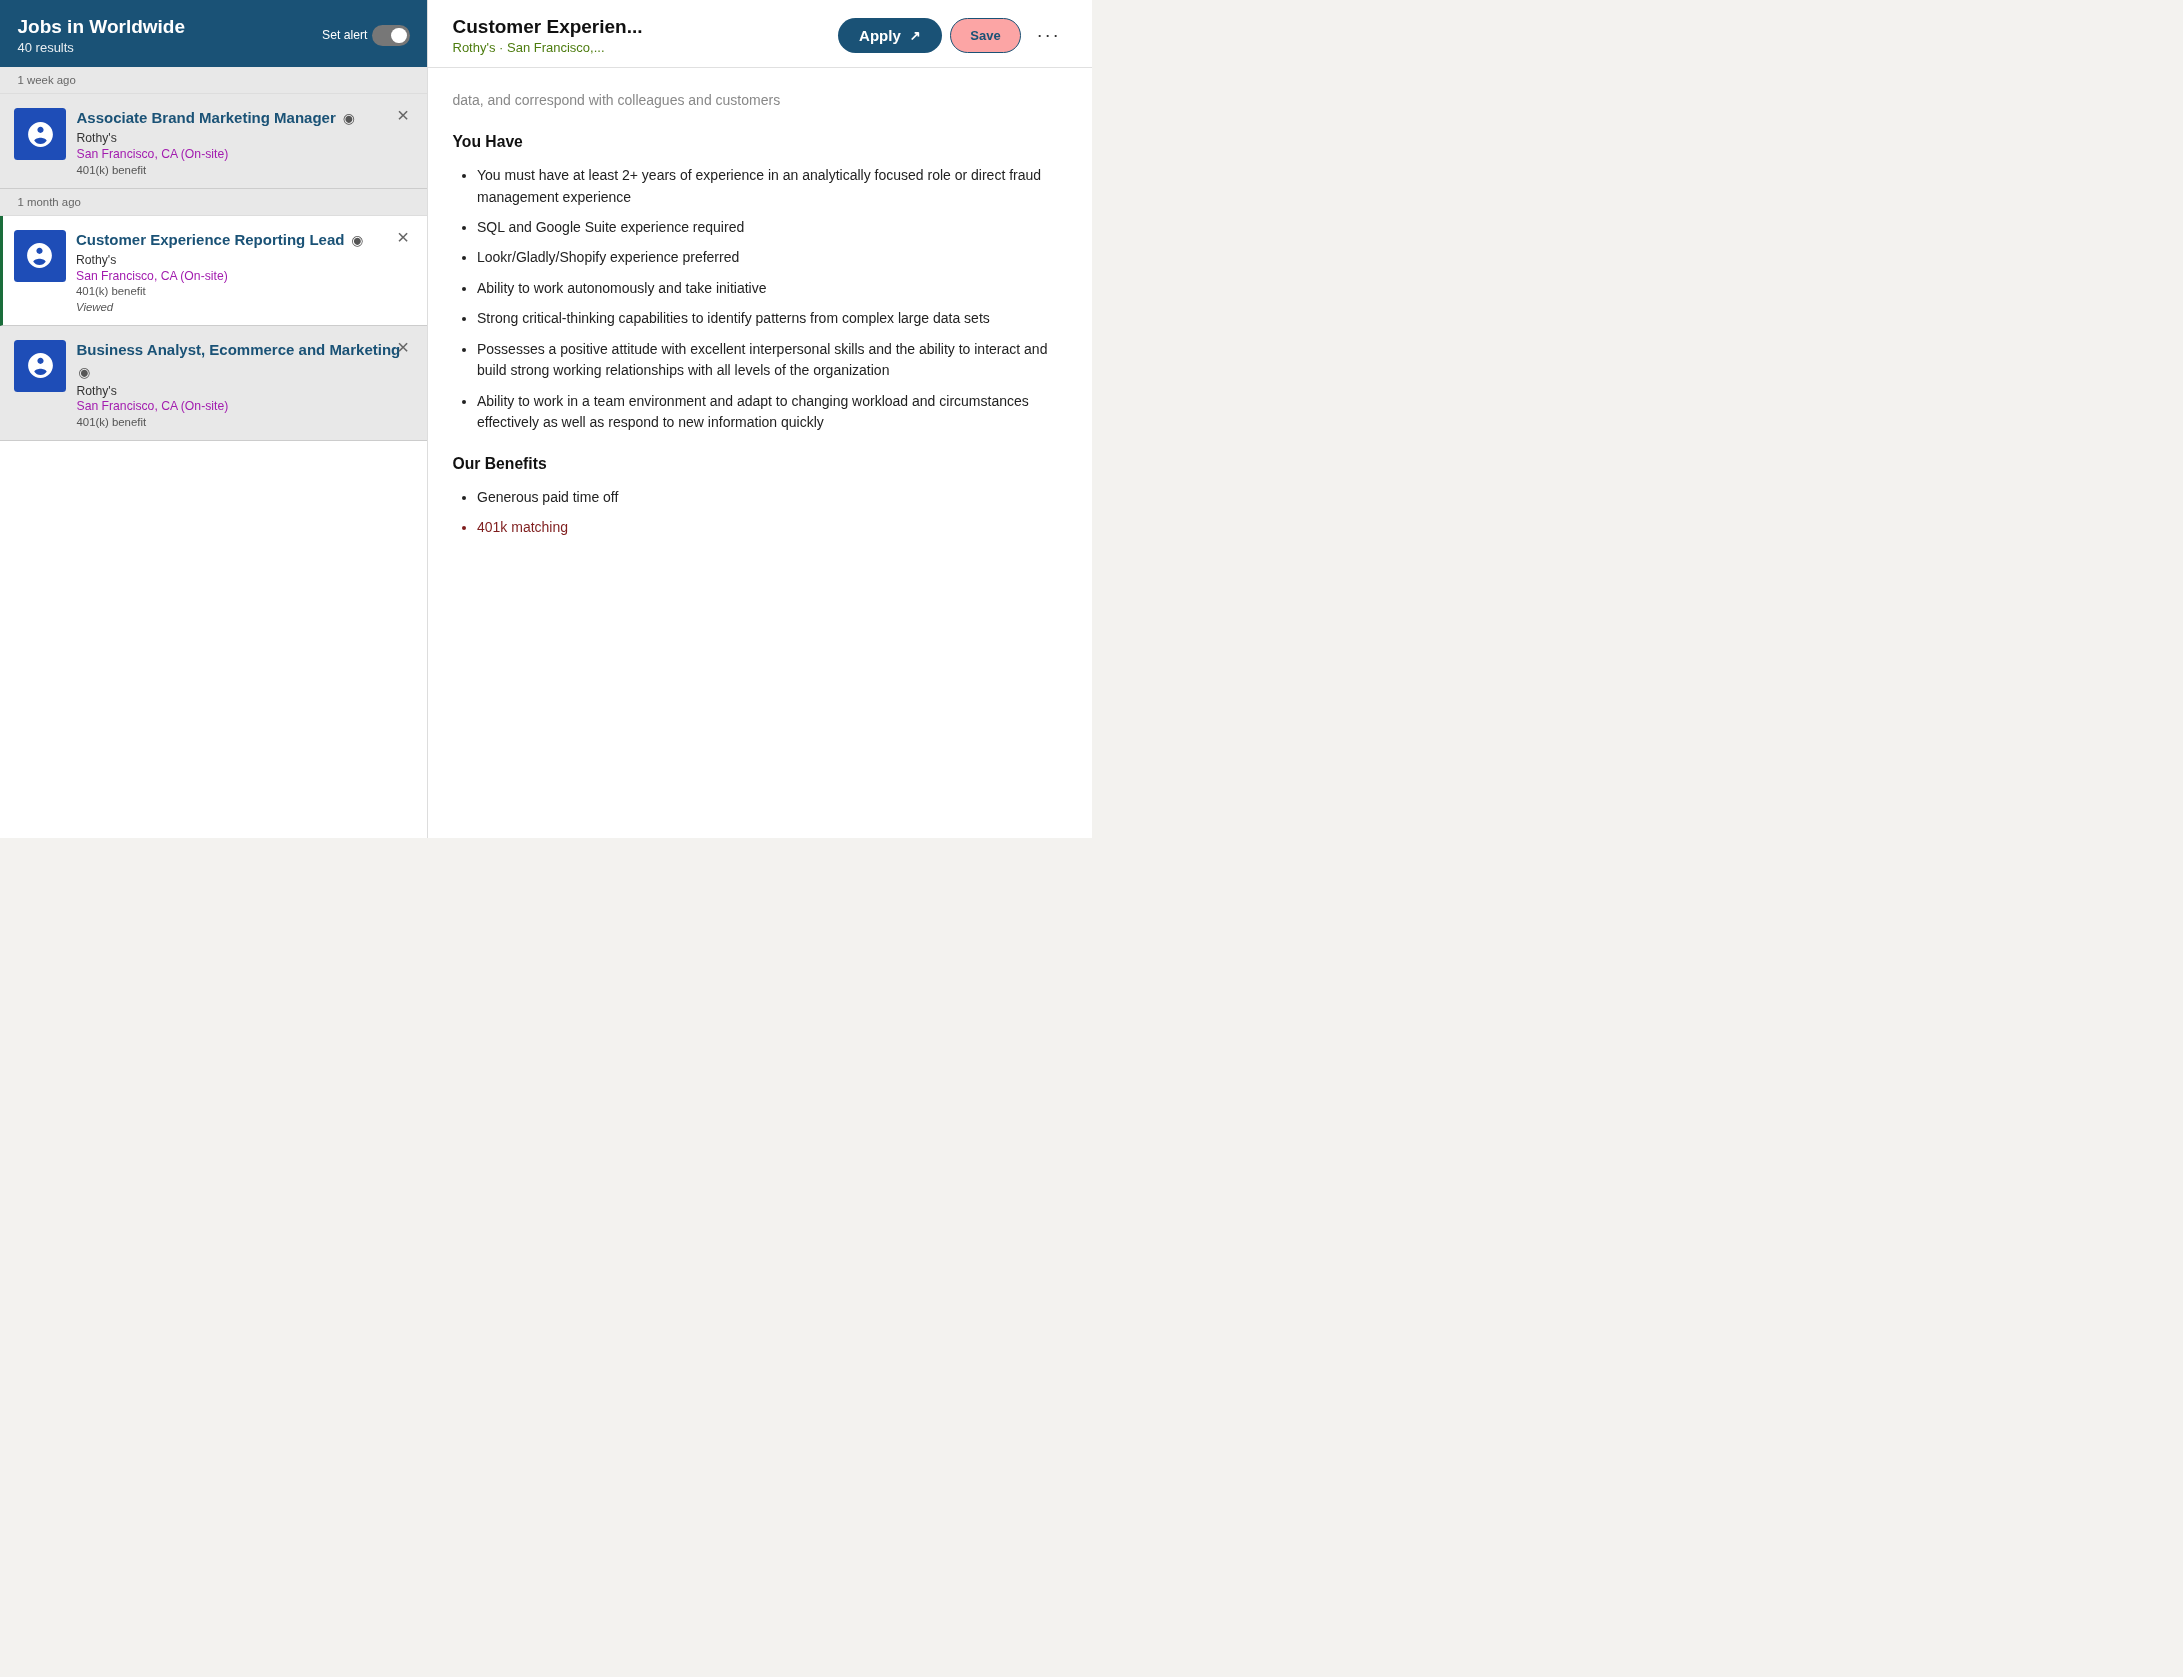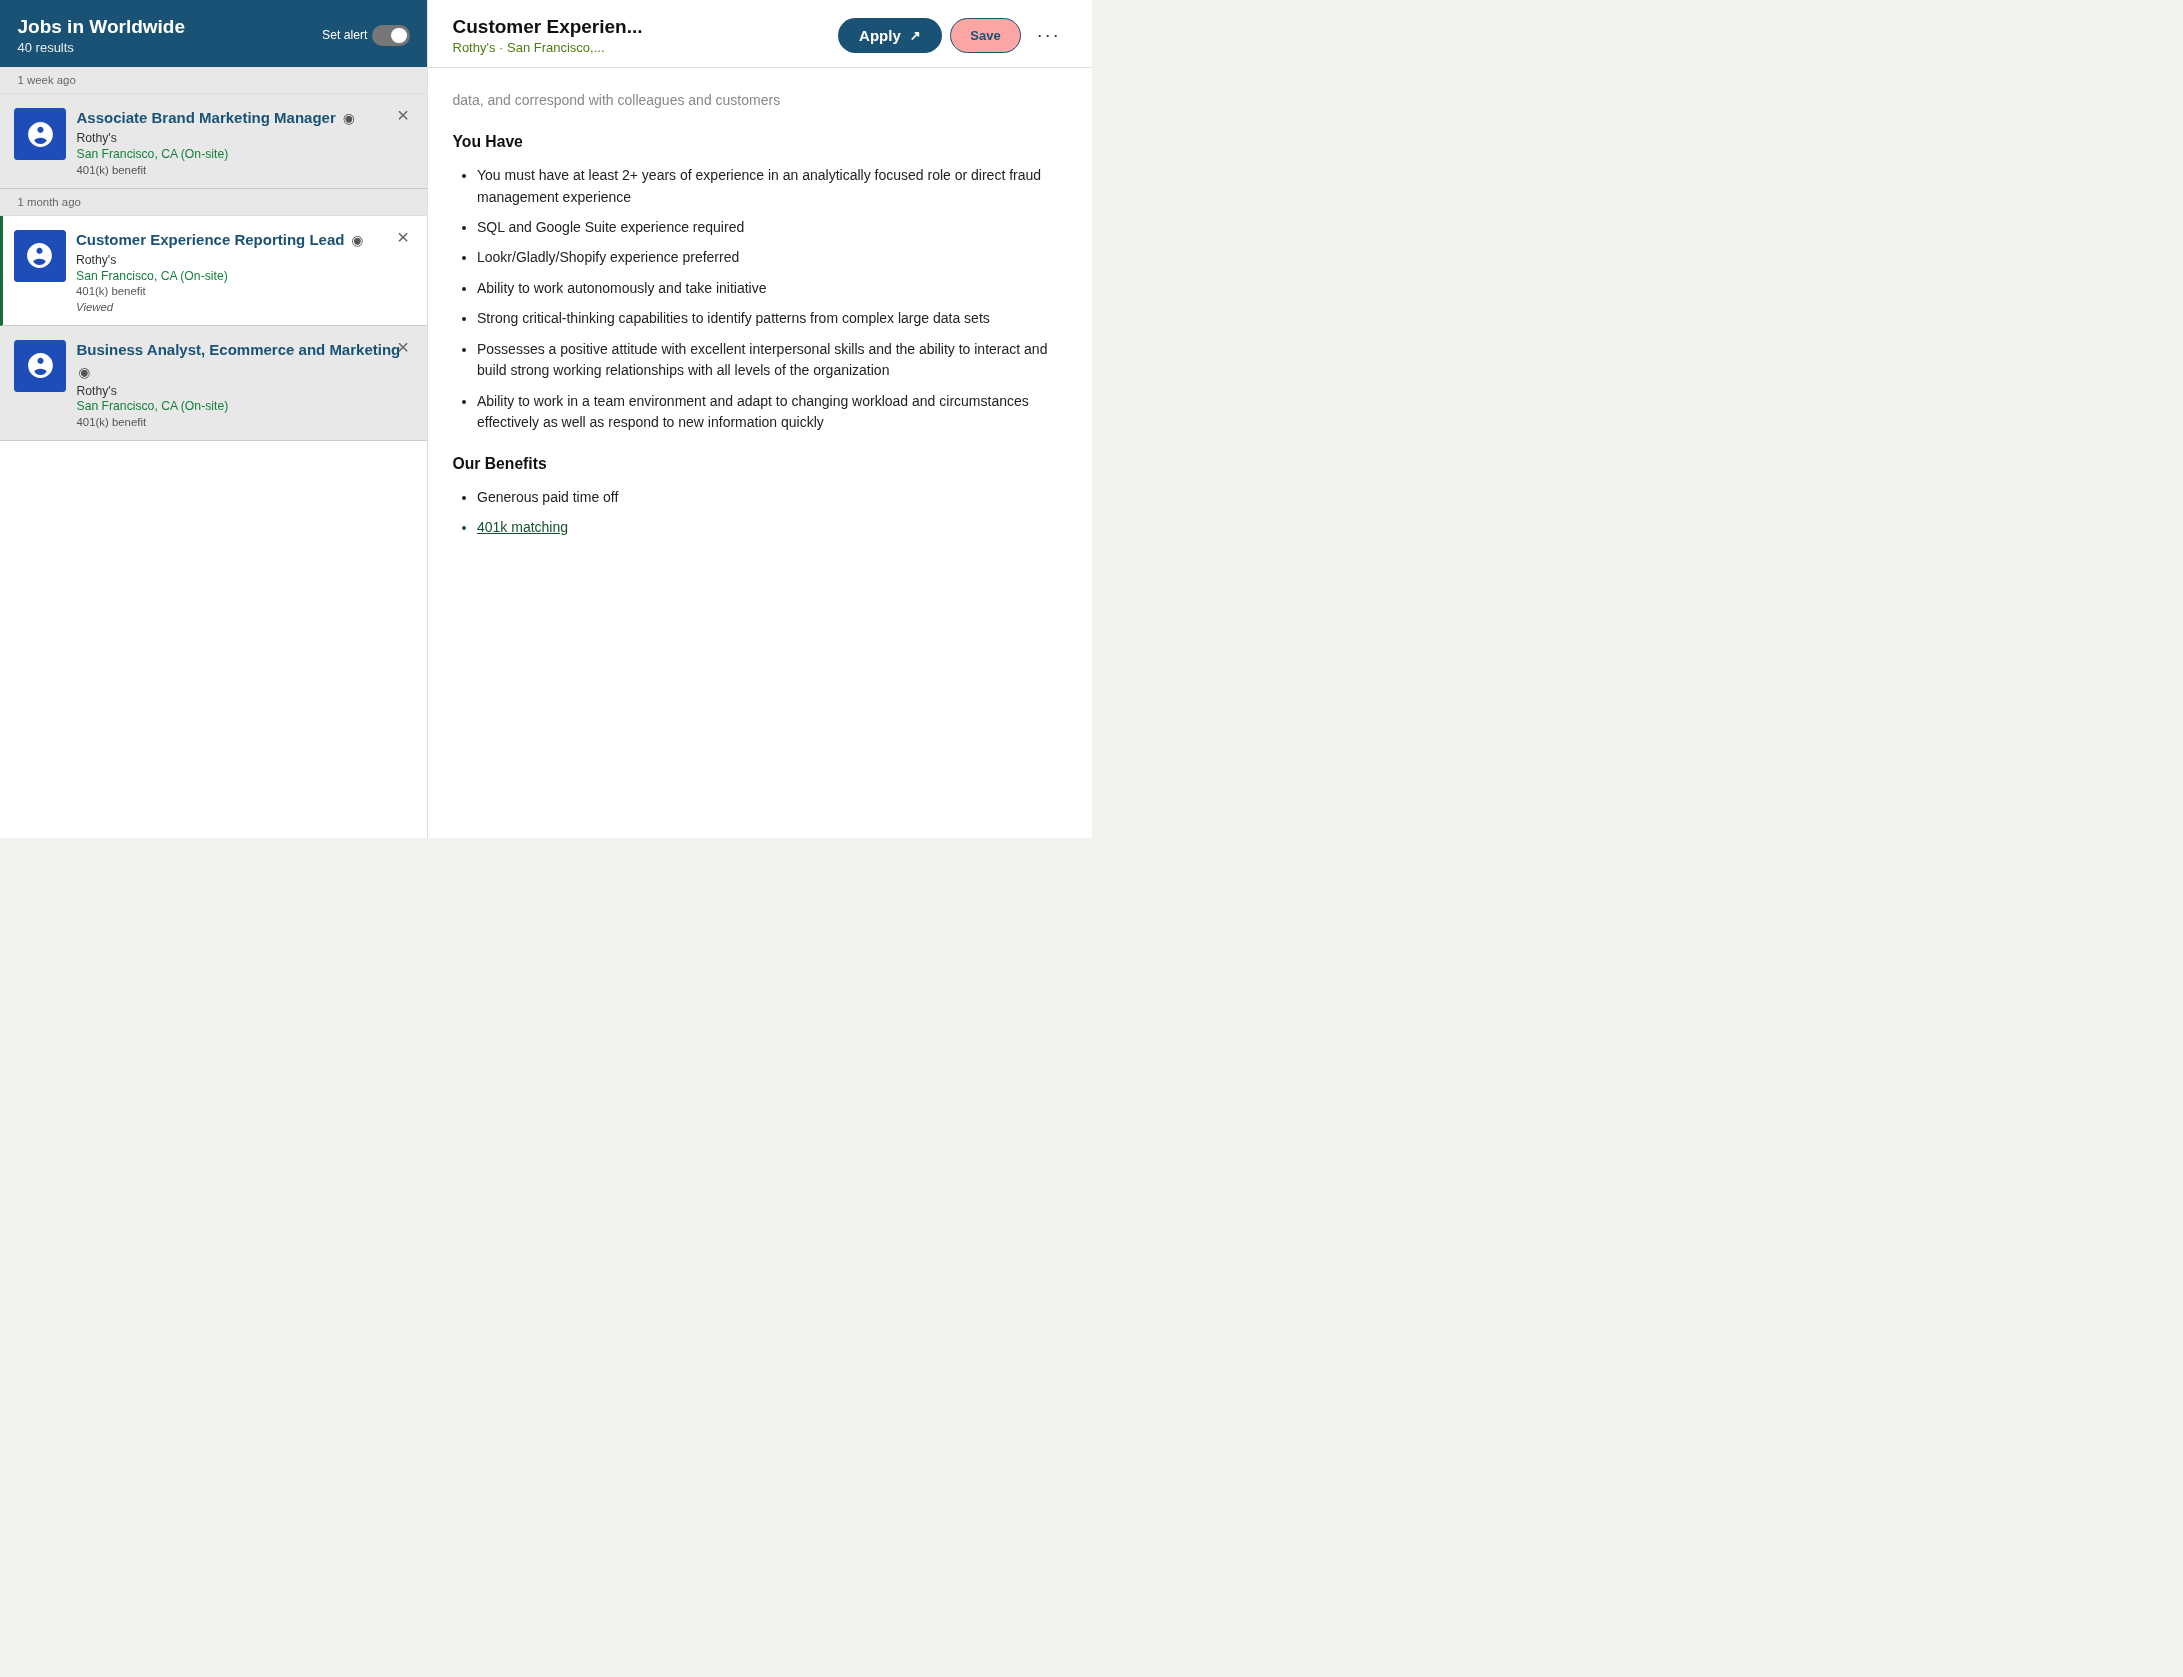--- a/index.html
+++ b/index.html
@@ -146,21 +146,21 @@
     }
 
     .job-company {
       font-size: 12.2px;
       color: #333;
       margin-top: 3.5px;
     }
 
     .job-location {
       font-size: 12.2px;
-      color: #15803d;
+      color: #a21caf;
       margin-top: 1.7px;
     }
 
     .job-benefit {
       font-size: 11.4px;
       color: #555;
       margin-top: 2.6px;
     }
 
     .job-viewed {
@@ -287,22 +287,21 @@
       margin: 0;
     }
 
     .bullet-list li {
       margin-bottom: 8.7px;
       font-size: 14px;
       line-height: 1.55;
     }
 
     .faded {
-      color: #14532d;
-      text-decoration: underline;
+      color: #7f1d1d;
     }
   </style>
 </head>
 <body>
 
 <div class="left-panel">
   <div class="left-header">
     <div>
       <div class="left-header-title">Jobs in Worldwide</div>
       <div class="left-header-sub">40 results</div>

